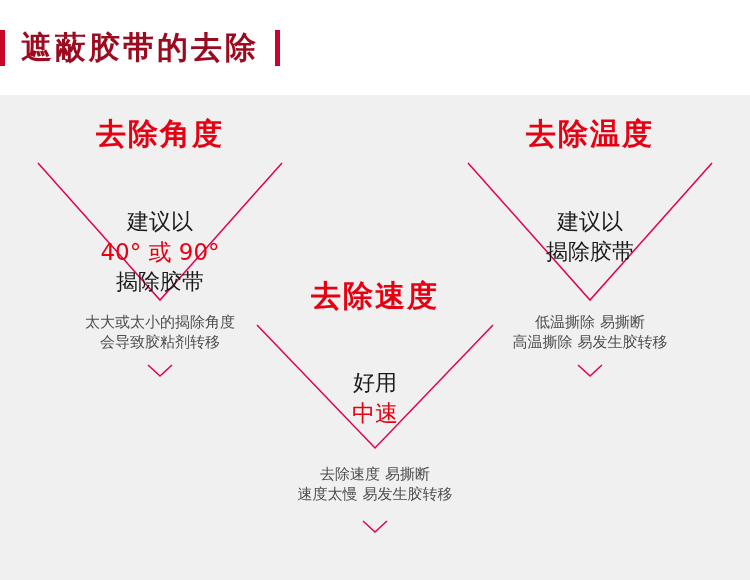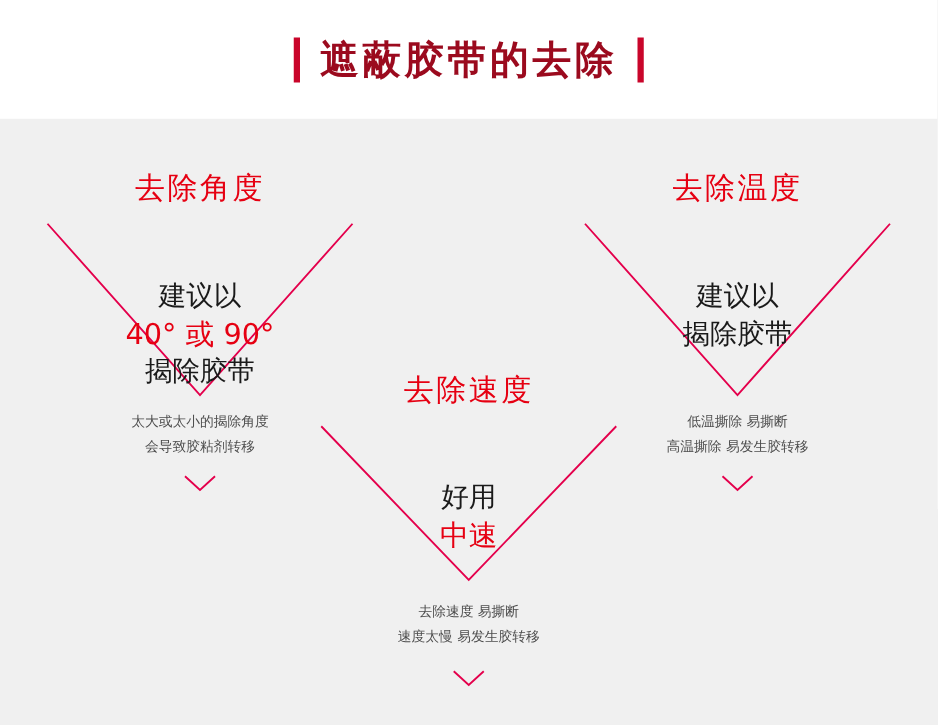--- a/index.html
+++ b/index.html
@@ -10,43 +10,43 @@
     width:750px; height:580px;
     background:var(--bg,#f0f0f0);
     overflow:hidden;
   }
 
   
   .header {
     position:absolute; top:0; left:0;
     width:750px; height:95px;
     background:var(--header_bg,#ffffff);
-    display:flex; align-items:center; justify-content:center;
+    display:flex; align-items:center; 
     gap:16px;
   }
   .header-bar {
     width:5px; height:36px;
     background:var(--bar_red,#c9052a);
   }
   .header-title {
     font-size:31px; font-weight:700;
     letter-spacing:3px;
     color:var(--title_red,#9b0a1e);
     white-space:nowrap;
   }
 
   
   .funnel { position:absolute; text-align:center; }
   .funnel-angle { left:28px;  top:118px; width:264px; }
   .funnel-temp  { left:458px; top:118px; width:264px; }
   .funnel-speed { left:253px; top:280px; width:244px; }
 
   .funnel-title {
-    margin:16px 0 12px 0;
-    font-size:24px; font-weight:400;
+    margin:0 0 12px 0;
+    font-size:30px; font-weight:700;
     line-height:32px;
     color:var(--accent_red,#e60012);
     letter-spacing:2px;
   }
 
   .funnel-body { position:relative; }
   .v-shape { display:block; margin:0 auto; }
   .v-shape polyline {
     fill:none;
     stroke:var(--funnel_line,#e4004c);
@@ -55,21 +55,21 @@
 
   .funnel-lines { position:absolute; top:45px; left:0; right:0; }
   .funnel-speed .funnel-lines { top:44px; }
   .f-line { font-size:22px; line-height:30px; white-space:nowrap; }
   .f-line.dark { color:var(--text_dark,#1a1a1a); }
   .f-line.red  { color:var(--accent_red,#e60012); font-size:23px; }
 
   .funnel-notes { margin-top:10px; }
   .funnel-speed .funnel-notes { margin-top:14px; }
   .note {
-    font-size:11px; line-height:20px;
+    font-size:15px; line-height:20px;
     color:var(--note_gray,#4d4d4d);
     white-space:nowrap;
   }
 
   .chevron { display:block; margin:12px auto 0 auto; }
   .funnel-speed .chevron { margin-top:16px; }
   .chevron polyline {
     fill:none;
     stroke:var(--funnel_line,#e4004c);
     stroke-width:1.5;

